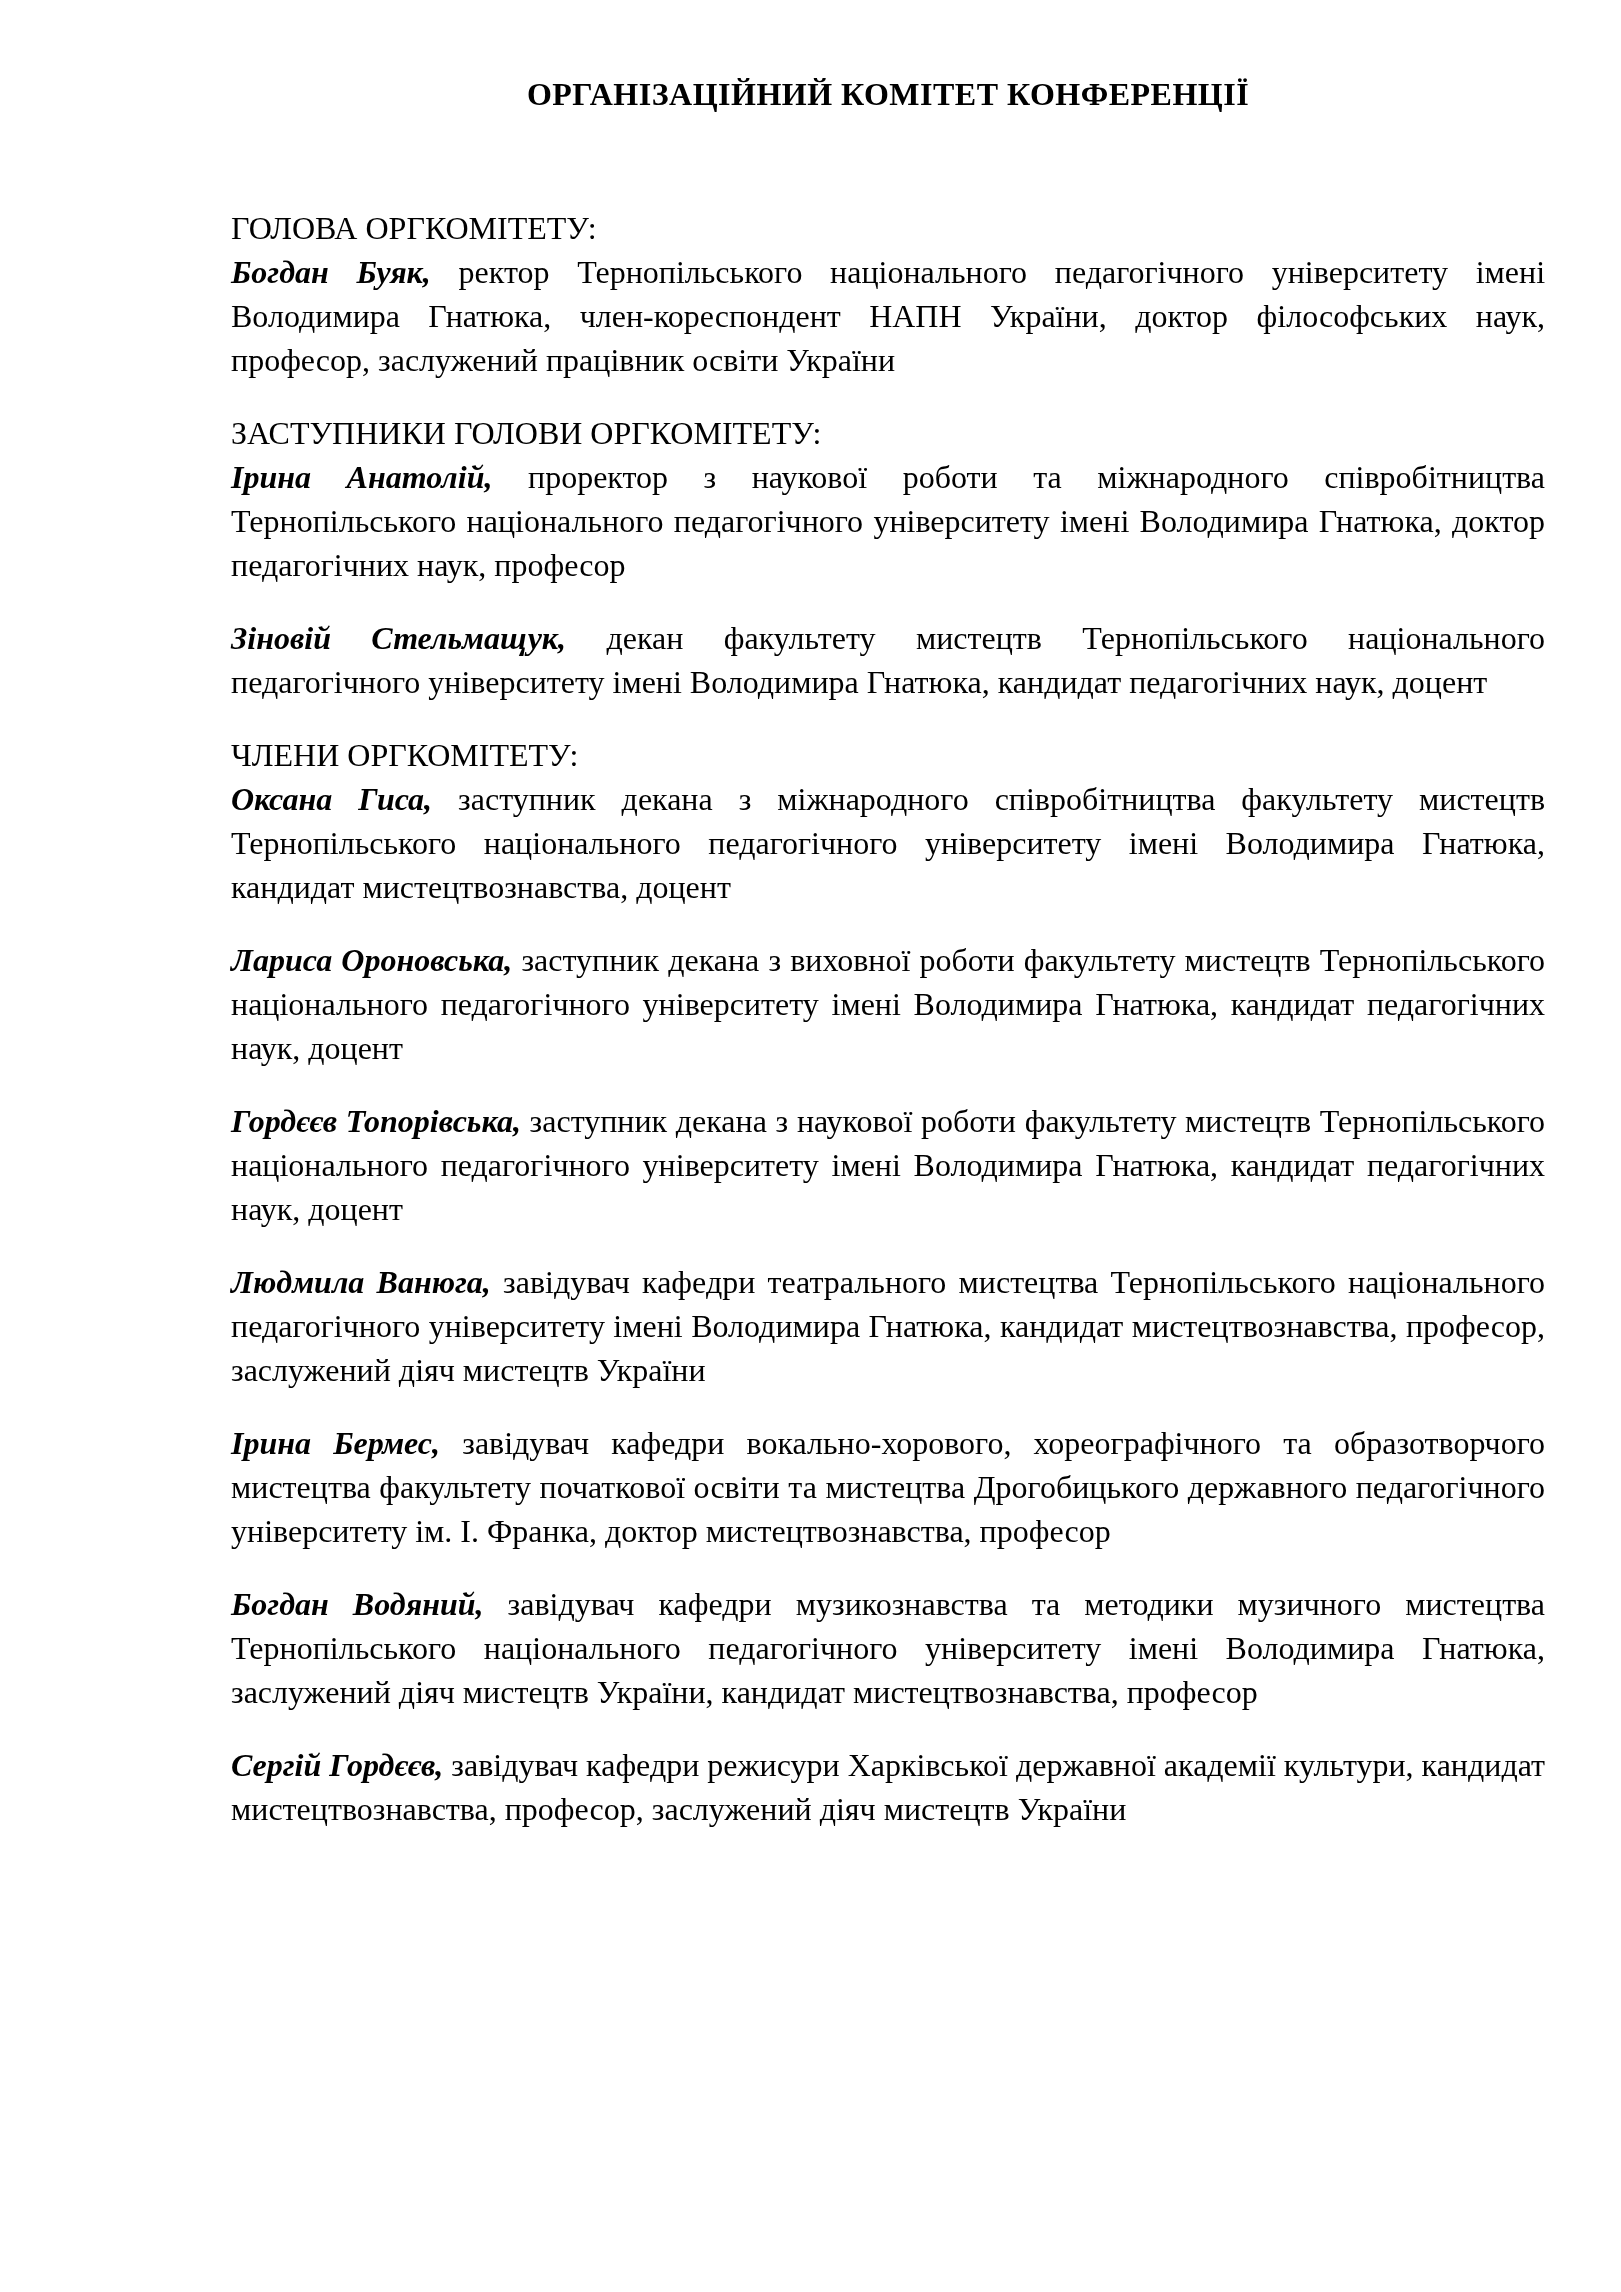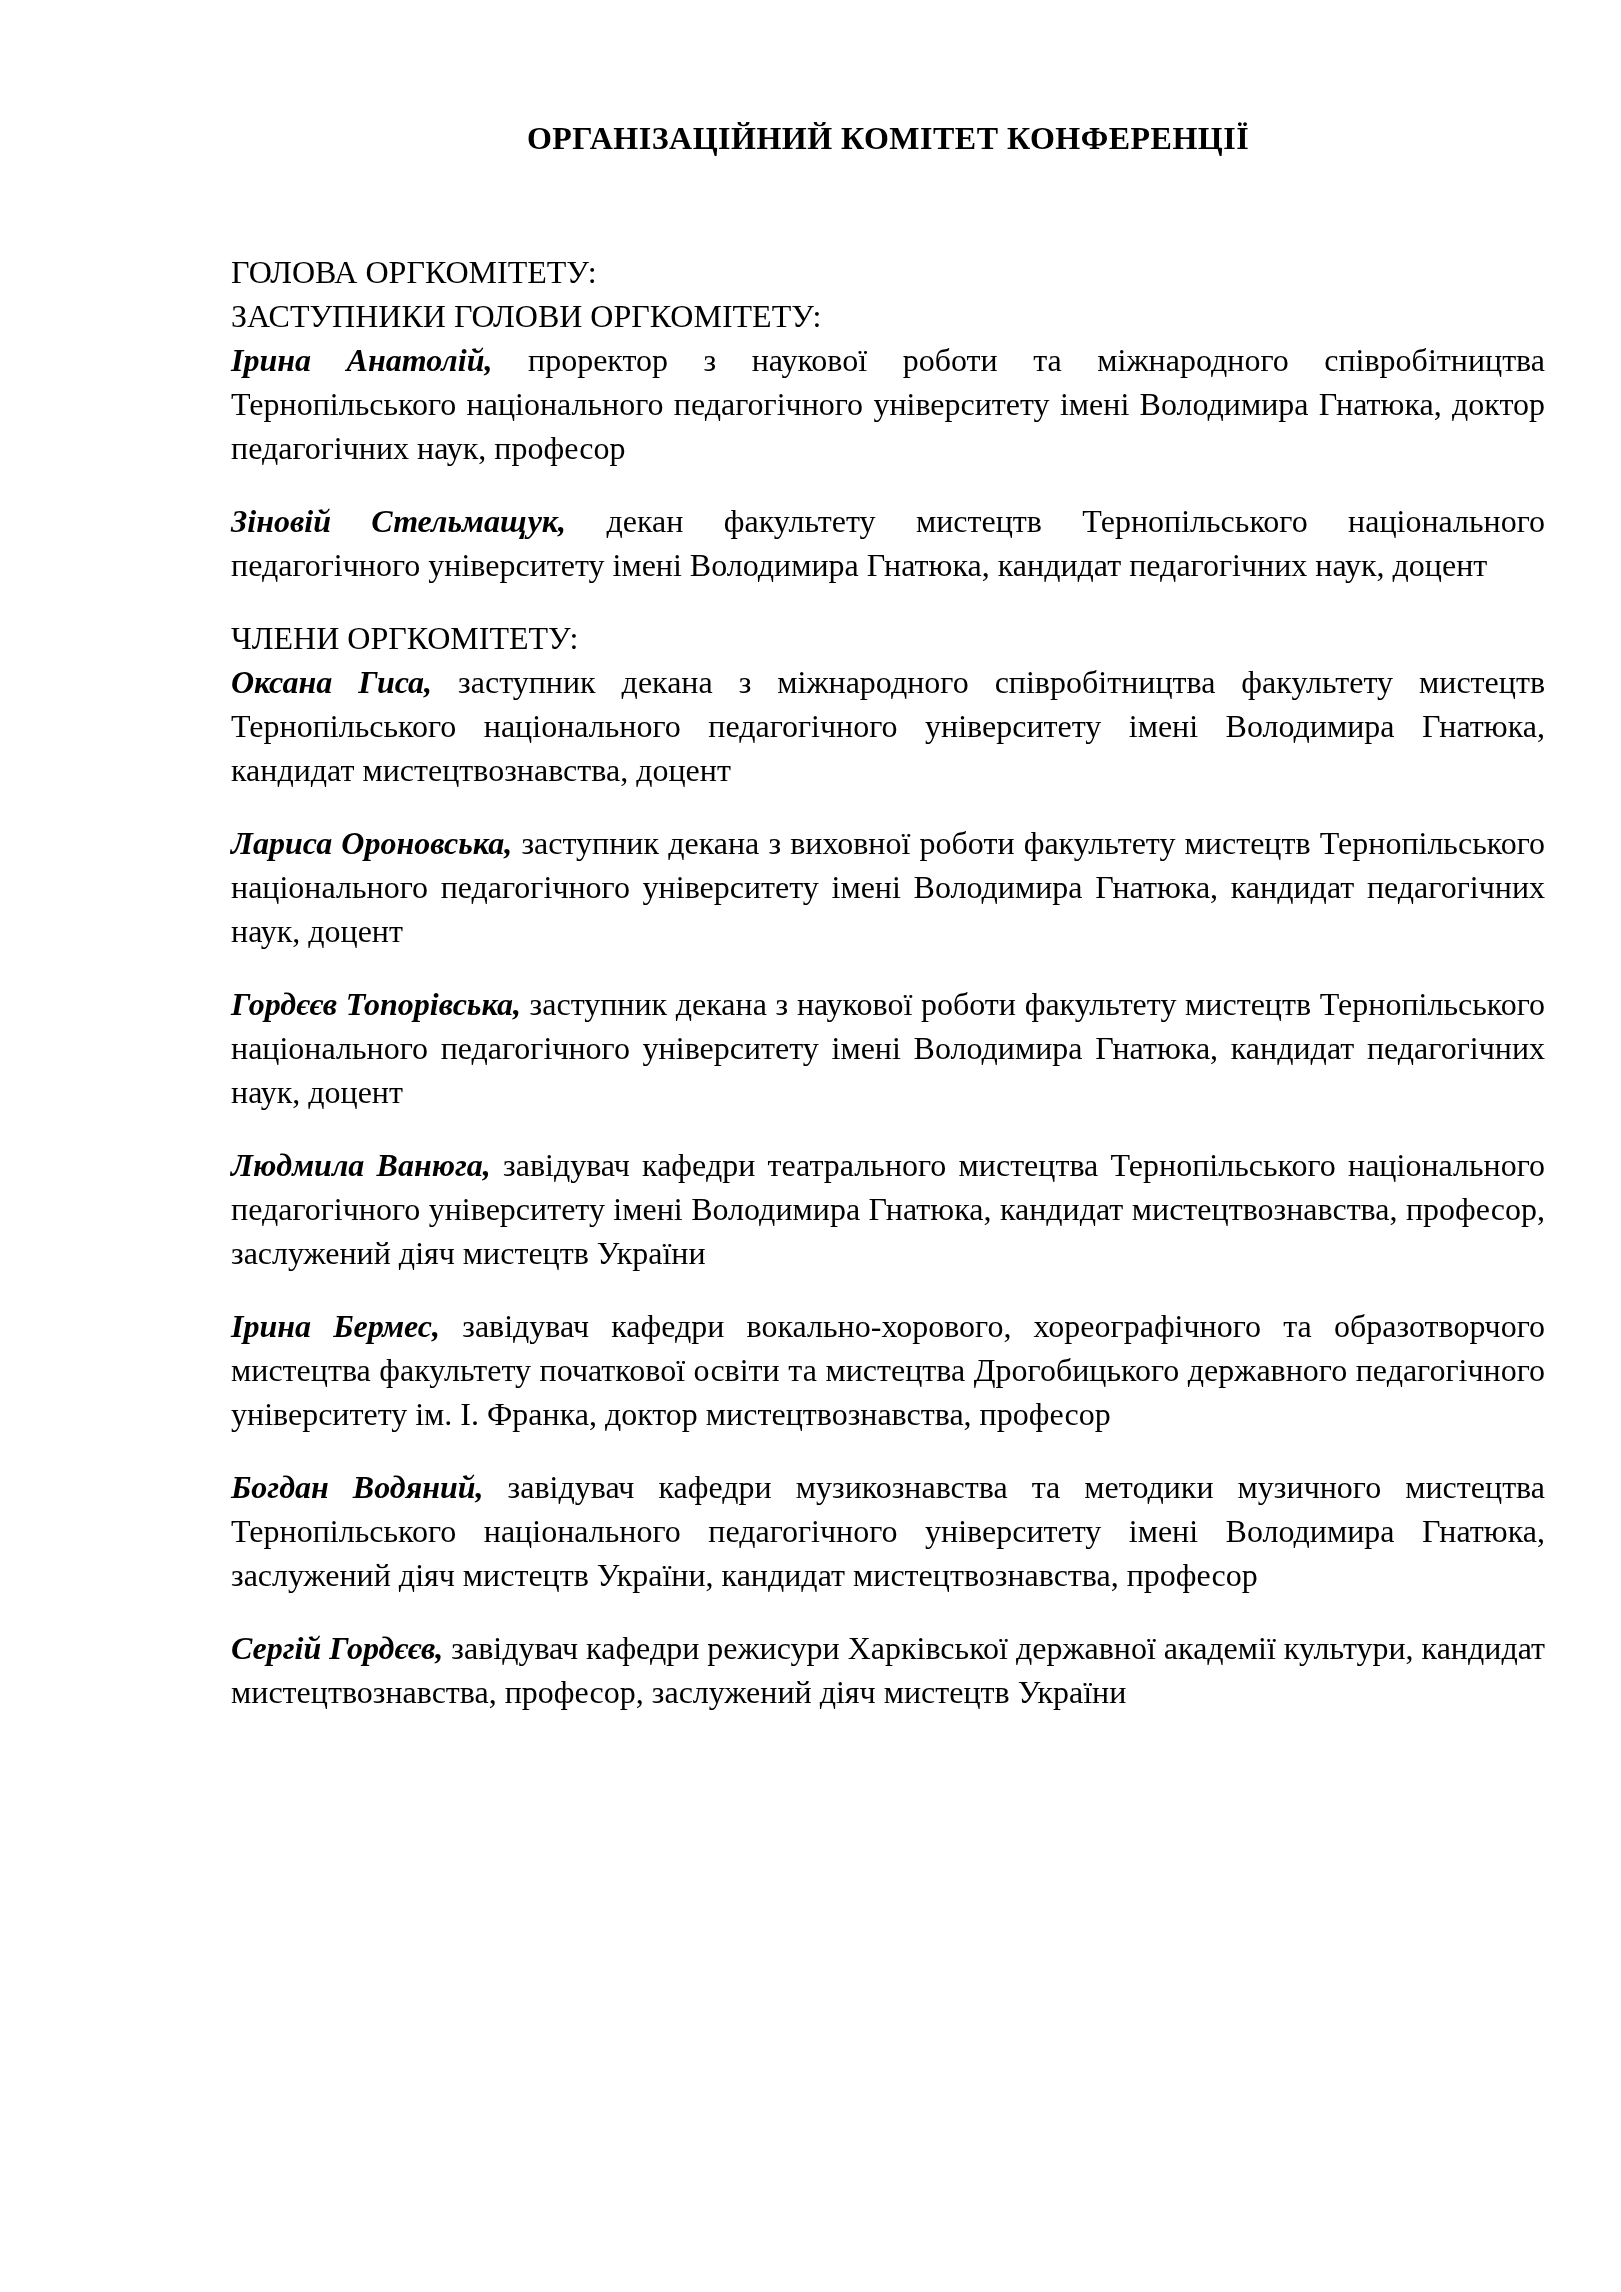--- a/index.html
+++ b/index.html
@@ -11,21 +11,21 @@
     width: 1621px;
     height: 2293px;
     overflow: hidden;
     font-family: "Liberation Serif", "DejaVu Serif", serif;
     color: #000000;
   }
   .page {
     box-sizing: border-box;
     width: 1621px;
     height: 2293px;
-    padding: 116px 76px 39px 231px;
+    padding: 72px 76px 39px 231px;
     background: #ffffff;
   }
   .doc-title {
     font-size: 32px;
     line-height: 44px;
     font-weight: bold;
     text-align: center;
     margin: 0 0 90px 0;
     letter-spacing: 0.5px;
   }
@@ -47,20 +47,21 @@
     font-style: italic;
   }
 </style>
 </head>
 <body>
 
 <div class="page">
   <h1 class="doc-title">ОРГАНІЗАЦІЙНИЙ КОМІТЕТ КОНФЕРЕНЦІЇ</h1>
   <div id="sections">
       <h2 class="section-heading">ГОЛОВА ОРГКОМІТЕТУ:</h2>
+      <p class="member-paragraph"><span class="member-name">Богдан Буяк,</span> <span>ректор Тернопільського національного педагогічного університету імені Володимира Гнатюка, член-кореспондент НАПН України, доктор філософських наук, професор, заслужений працівник освіти України</span></p>
       <h2 class="section-heading">ЗАСТУПНИКИ ГОЛОВИ ОРГКОМІТЕТУ:</h2>
       <p class="member-paragraph"><span class="member-name">Ірина Анатолій,</span> <span>проректор з наукової роботи та міжнародного співробітництва Тернопільського національного педагогічного університету імені Володимира Гнатюка, доктор педагогічних наук, професор</span></p>
       <p class="member-paragraph"><span class="member-name">Зіновій Стельмащук,</span> <span>декан факультету мистецтв Тернопільського національного педагогічного університету імені Володимира Гнатюка, кандидат педагогічних наук, доцент</span></p>
       <h2 class="section-heading">ЧЛЕНИ ОРГКОМІТЕТУ:</h2>
       <p class="member-paragraph"><span class="member-name">Оксана Гиса,</span> <span>заступник декана з міжнародного співробітництва факультету мистецтв Тернопільського національного педагогічного університету імені Володимира Гнатюка, кандидат мистецтвознавства, доцент</span></p>
       <p class="member-paragraph"><span class="member-name">Лариса Ороновська,</span> <span>заступник декана з виховної роботи факультету мистецтв Тернопільського національного педагогічного університету імені Володимира Гнатюка, кандидат педагогічних наук, доцент</span></p>
       <p class="member-paragraph"><span class="member-name">Гордєєв Топорівська,</span> <span>заступник декана з наукової роботи факультету мистецтв Тернопільського національного педагогічного університету імені Володимира Гнатюка, кандидат педагогічних наук, доцент</span></p>
       <p class="member-paragraph"><span class="member-name">Людмила Ванюга,</span> <span>завідувач кафедри театрального мистецтва Тернопільського національного педагогічного університету імені Володимира Гнатюка, кандидат мистецтвознавства, професор, заслужений діяч мистецтв України</span></p>
       <p class="member-paragraph"><span class="member-name">Ірина Бермес,</span> <span>завідувач кафедри вокально-хорового, хореографічного та образотворчого мистецтва факультету початкової освіти та мистецтва Дрогобицького державного педагогічного університету ім. І. Франка, доктор мистецтвознавства, професор</span></p>
       <p class="member-paragraph"><span class="member-name">Богдан Водяний,</span> <span>завідувач кафедри музикознавства та методики музичного мистецтва Тернопільського національного педагогічного університету імені Володимира Гнатюка, заслужений діяч мистецтв України, кандидат мистецтвознавства, професор</span></p>

